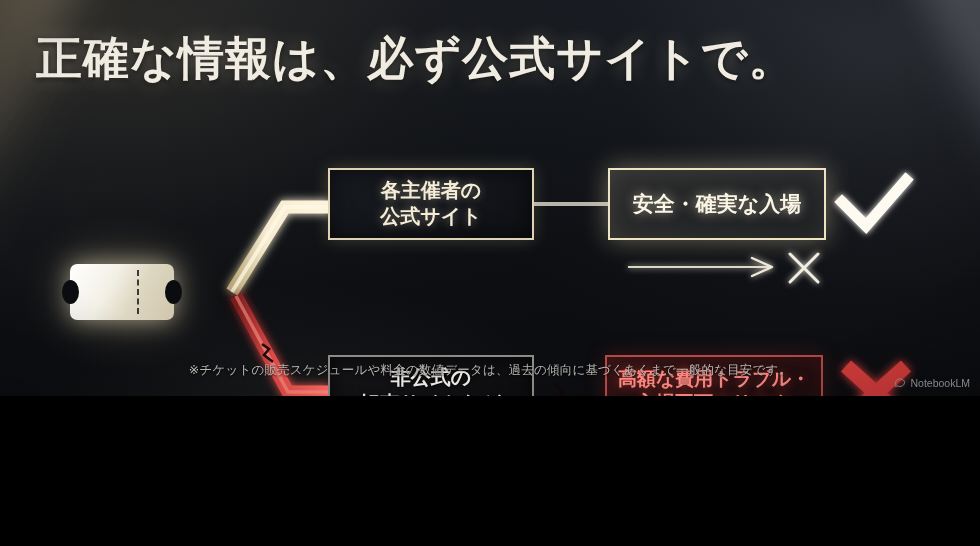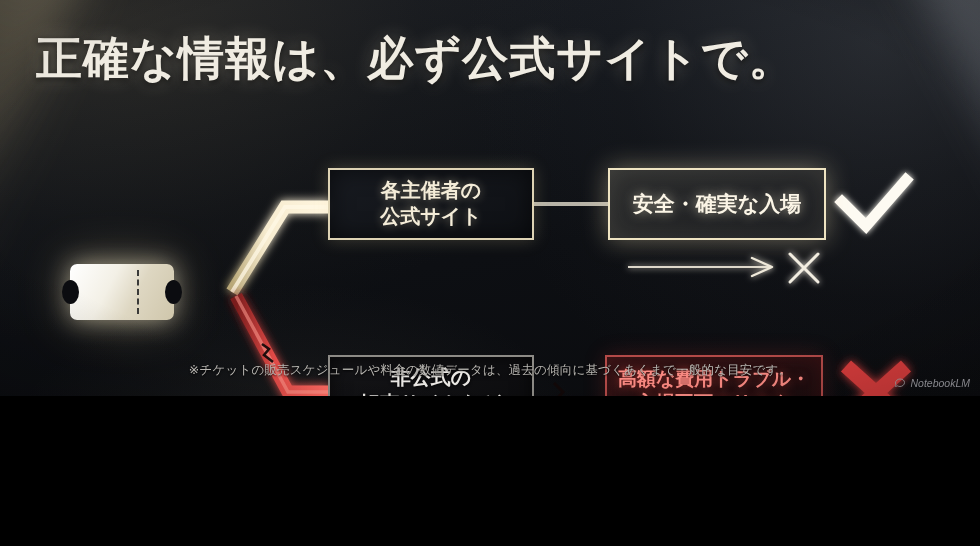--- a/index.html
+++ b/index.html
@@ -175,21 +175,20 @@
     color:#b9b7b2;
     font-size:12.5px;
     letter-spacing:.2px;
     text-shadow:0 1px 2px rgba(0,0,0,.9);
   }
   #watermark{
     position:absolute;right:10px;bottom:7px;
     display:flex;align-items:center;gap:4px;
     color:#8e8e93;font-size:10.5px;
     opacity:.95;
-    font-style:italic;
   }
 </style>
 </head>
 <body>
 
 <div id="stage">
 
   <div class="beam beam-warm"></div>
   <div class="beam beam-warm2"></div>
   <div class="beam beam-cool"></div>

